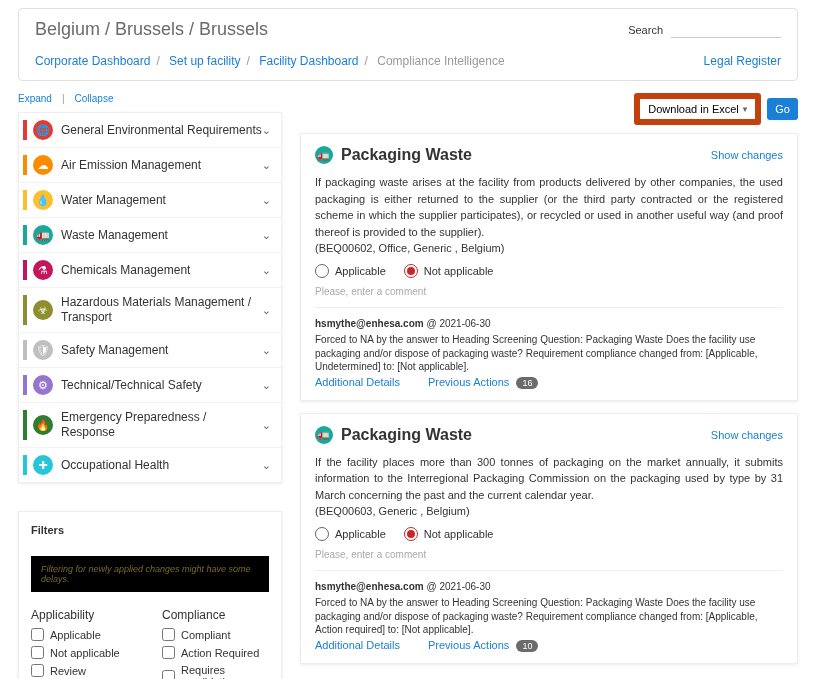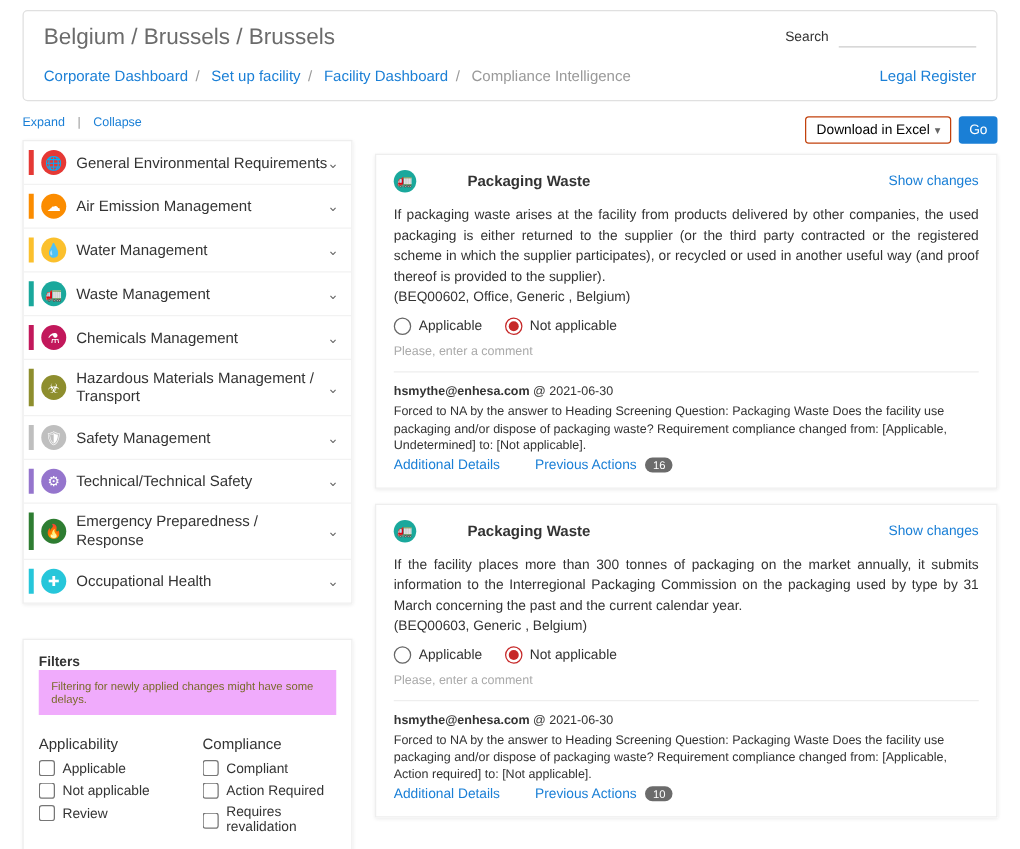--- a/index.html
+++ b/index.html
@@ -14,42 +14,42 @@
   .breadcrumb .sep { margin: 0 6px; color: #999; }
   .breadcrumb .current { color: #999; }
   .link-lr { color: #1a7fd6; text-decoration: none; }
   .content { display: flex; gap: 18px; padding: 12px 18px 18px 18px; align-items: flex-start; }
   .left { width: 264px; flex-shrink: 0; }
   .right { flex: 1; min-width: 0; }
   .ec-row { display: flex; gap: 10px; font-size: 10px; margin-bottom: 8px; }
   .ec-row a { color: #1a7fd6; text-decoration: none; }
   .ec-row .bar { color: #999; }
   .toolbar-row { display: flex; justify-content: flex-end; align-items: center; gap: 6px; margin-bottom: 8px; }
-  .dl-btn { font-size: 11px; padding: 4px 8px; border: 1px solid #c2410c; background: #fff; border-radius: 3px; cursor: pointer; display: inline-flex; align-items: center; gap: 4px; }
+  .dl-btn { font-size: 11px; padding: 4px 8px; border: 6px solid #c2410c; background: #fff; border-radius: 3px; cursor: pointer; display: inline-flex; align-items: center; gap: 4px; }
   .go-btn { font-size: 11px; padding: 5px 8px; background: #1a7fd6; color: #fff; border: none; border-radius: 3px; cursor: pointer; }
   .cat-list { border: 1px solid #eee; box-shadow: 0 1px 3px rgba(0,0,0,0.08); }
   .cat-item { display: flex; align-items: center; padding: 7px 10px 7px 4px; font-size: 12px; border-bottom: 1px solid #f2f2f2; cursor: pointer; }
   .cat-item:last-child { border-bottom: none; }
   .strip { width: 4px; align-self: stretch; margin-right: 6px; border-radius: 0; }
   .cat-icon { width: 20px; height: 20px; border-radius: 50%; display: flex; align-items: center; justify-content: center; color: #fff; font-size: 11px; margin-right: 8px; flex-shrink:0; }
   .cat-label { flex: 1; color: #333; line-height: 1.25; }
   .chev { color: #666; font-size: 11px; }
   .filters-box { margin-top: 28px; border: 1px solid #eee; box-shadow: 0 1px 3px rgba(0,0,0,0.08); padding: 12px; }
   .filters-title { font-size: 11px; font-weight: bold; }
-  .filters-note { background: #f0abfc; font-size: 9px; color: #7a6a2a; padding: 8px 10px; margin-top: 0; }
+  .filters-note { background: #000000; font-size: 9px; color: #7a6a2a; padding: 8px 10px; margin-top: 20px; font-style: italic; }
   .filters-grid { display: flex; gap: 24px; margin-top: 16px; }
   .fcol { flex: 1; }
   .fcol h6 { font-size: 12px; font-weight: normal; color: #333; margin-bottom: 6px; }
   .chk-row { display: flex; align-items: center; gap: 6px; font-size: 11px; margin: 5px 0; cursor: pointer; }
   .chk-row input { width: 13px; height: 13px; }
   .req-card { border: 1px solid #eee; box-shadow: 0 1px 3px rgba(0,0,0,0.08); padding: 12px 14px; margin-bottom: 12px; }
   .req-head { display: flex; justify-content: space-between; align-items: center; margin-bottom: 10px; }
   .req-head-left { display: flex; align-items: center; gap: 8px; }
   .req-icon { width: 18px; height: 18px; border-radius: 50%; background: #1aa89c; color: #fff; font-size: 10px; display: flex; align-items: center; justify-content: center; }
-  .req-title { font-weight: bold; font-size: 12px; margin-left: 33px; }
+  .req-title { font-weight: bold; font-size: 16px; }
   .show-changes { color: #1a7fd6; text-decoration: none; font-size: 11px; }
   .req-body { font-size: 11px; color: #333; line-height: 1.5; text-align: justify; }
   .req-ref { font-size: 11px; color: #333; margin-top: 2px; }
   .radio-row { display: flex; align-items: center; gap: 18px; margin-top: 10px; font-size: 11px; }
   .radio { width: 14px; height: 14px; border: 1.5px solid #666; border-radius: 50%; display: inline-flex; align-items: center; justify-content: center; cursor: pointer; }
   .radio.sel { border-color: #c62828; }
   .radio.sel::after { content:''; width: 8px; height: 8px; background: #c62828; border-radius: 50%; }
   .radio-label { display: inline-flex; align-items: center; gap: 6px; cursor: pointer; }
   .comment-ph { font-size: 10px; color: #aaa; margin-top: 8px; }
   .hr { border: none; border-top: 1px solid #eee; margin: 10px 0; }

